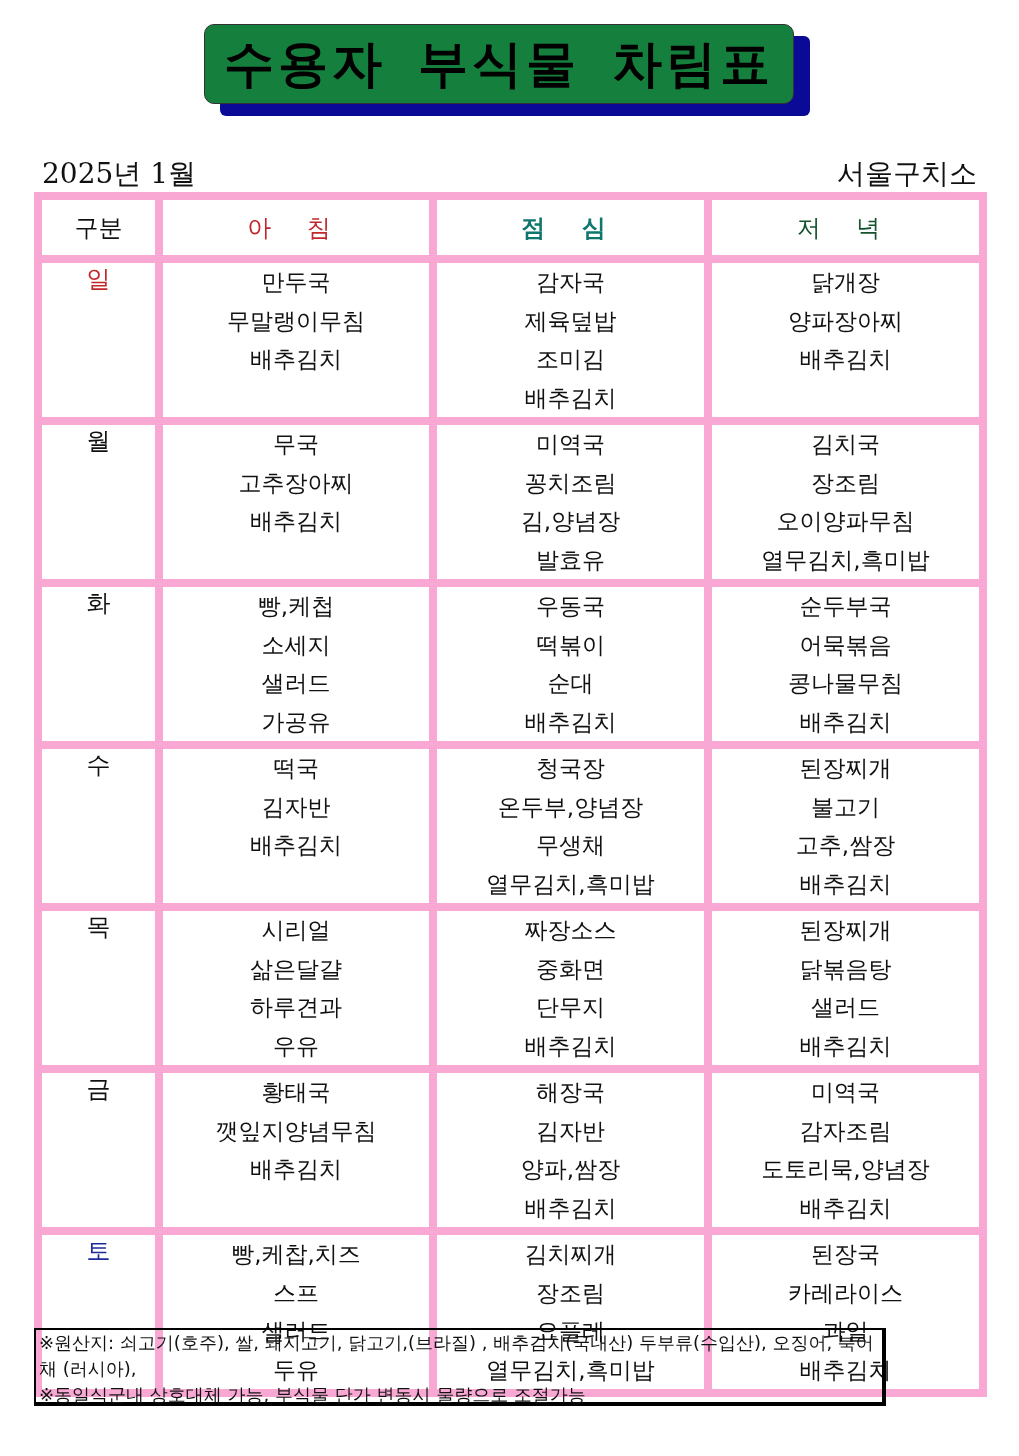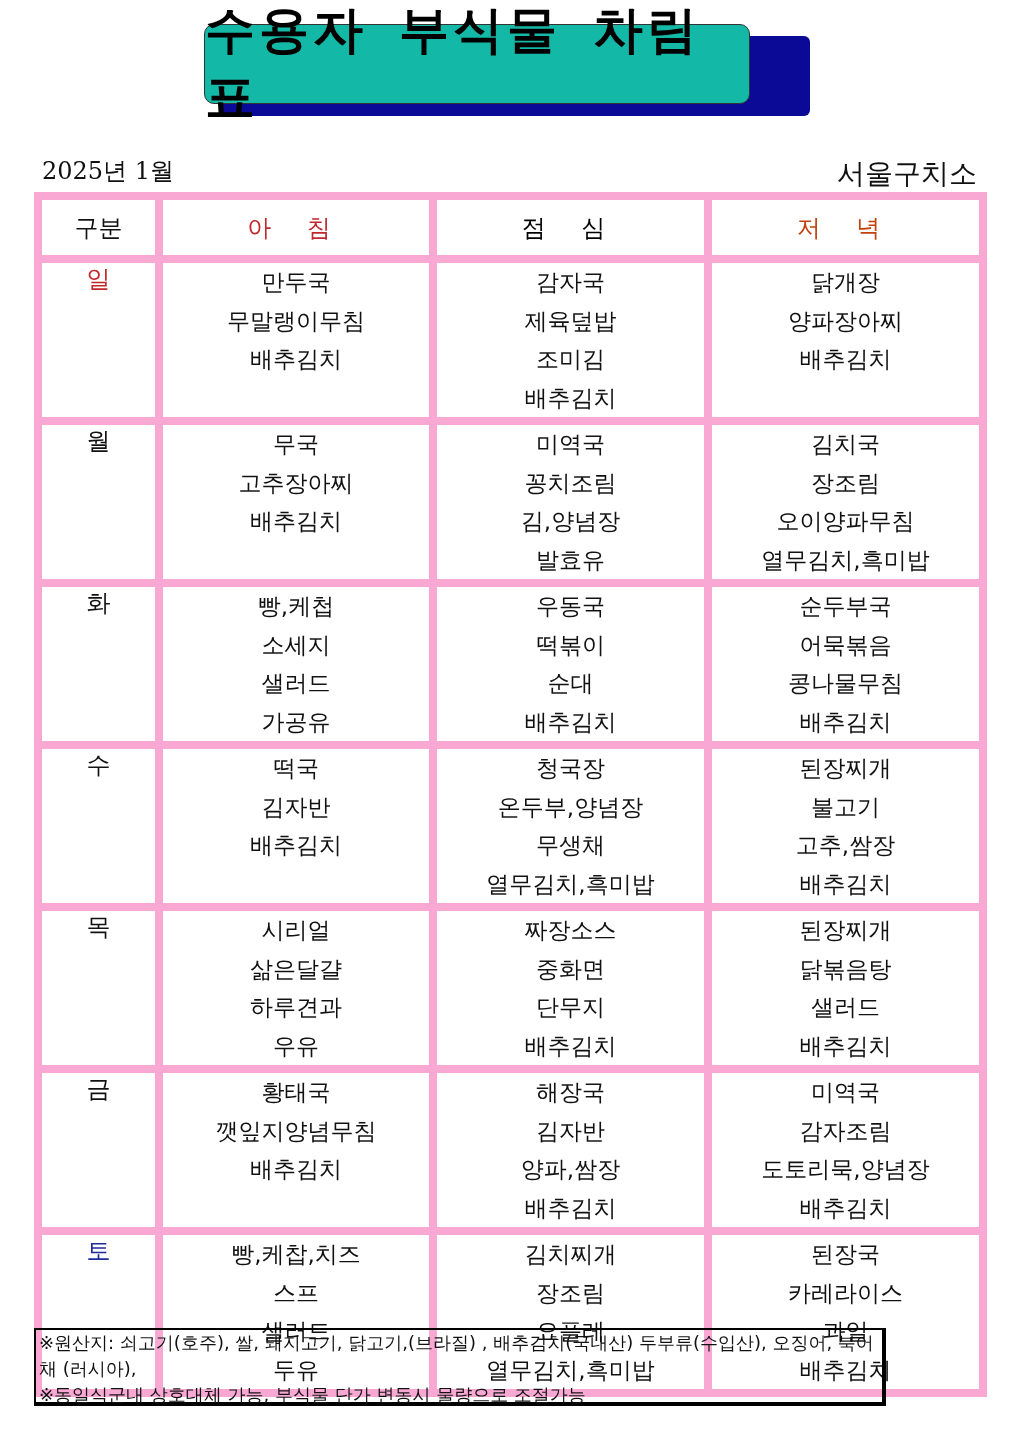--- a/index.html
+++ b/index.html
@@ -6,30 +6,30 @@
   body {
     width: 1019px; height: 1456px; position: relative; overflow: hidden;
     font-family: "DejaVu Sans", "Liberation Sans", sans-serif; color: #111;
   }
   .title-wrap { position: absolute; left: 204px; top: 24px; width: 606px; height: 92px; }
   .title-shadow {
     position: absolute; left: 16px; top: 12px; width: 590px; height: 80px;
     background: #0a0a96; border-radius: 6px;
   }
   .title-box {
-    position: absolute; left: 0; top: 0; width: 546px; height: 80px;
-    background: #14b8a6; border: 1.5px solid #333; border-radius: 10px; box-sizing: border-box;
+    position: absolute; left: 0; top: 0; width: 590px; height: 80px;
+    background: #15803d; border: 1.5px solid #333; border-radius: 10px; box-sizing: border-box;
     display: flex; align-items: center; justify-content: center;
   }
   .title-text {
     font-family: "Liberation Sans", "DejaVu Sans", sans-serif; font-weight: bold;
     font-size: 50px; letter-spacing: 4px; word-spacing: 14px; color: #000;
   }
   .meta-left {
-    position: absolute; left: 42px; top: 155px; font-size: 24px;
+    position: absolute; left: 42px; top: 155px; font-size: 28px;
     font-family: "DejaVu Serif", "Liberation Serif", serif;
   }
   .meta-right {
     position: absolute; right: 42px; top: 155px; font-size: 28px;
     font-family: "DejaVu Serif", "Liberation Serif", serif;
   }
   table.menu {
     position: absolute; left: 34px; top: 192px; width: 945px;
     border-collapse: collapse; table-layout: fixed;
   }
@@ -68,22 +68,22 @@
   <colgroup>
       <col class="c0">
       <col class="c1">
       <col class="c2">
       <col class="c3">
     </colgroup>
   <thead>
     <tr>
       <th class="h-cat">구분</th>
       <th class="h-meal" style="color: rgb(192, 40, 45);">아 침</th>
-      <th class="h-meal" style="color: #000000;">점 심</th>
-      <th class="h-meal" style="color: #c2410c;">저 녁</th>
+      <th class="h-meal" style="color: #0f766e; font-weight: bold;">점 심</th>
+      <th class="h-meal" style="color: #14532d;">저 녁</th>
     </tr>
   </thead>
   <tbody id="menu-body">
       <tr>
         <td class="day" style="color: rgb(192, 40, 45);">일</td>
         <td class="cell">
           <span class="item">만두국</span>
           <span class="item">무말랭이무침</span>
           <span class="item">배추김치</span>
         </td>

